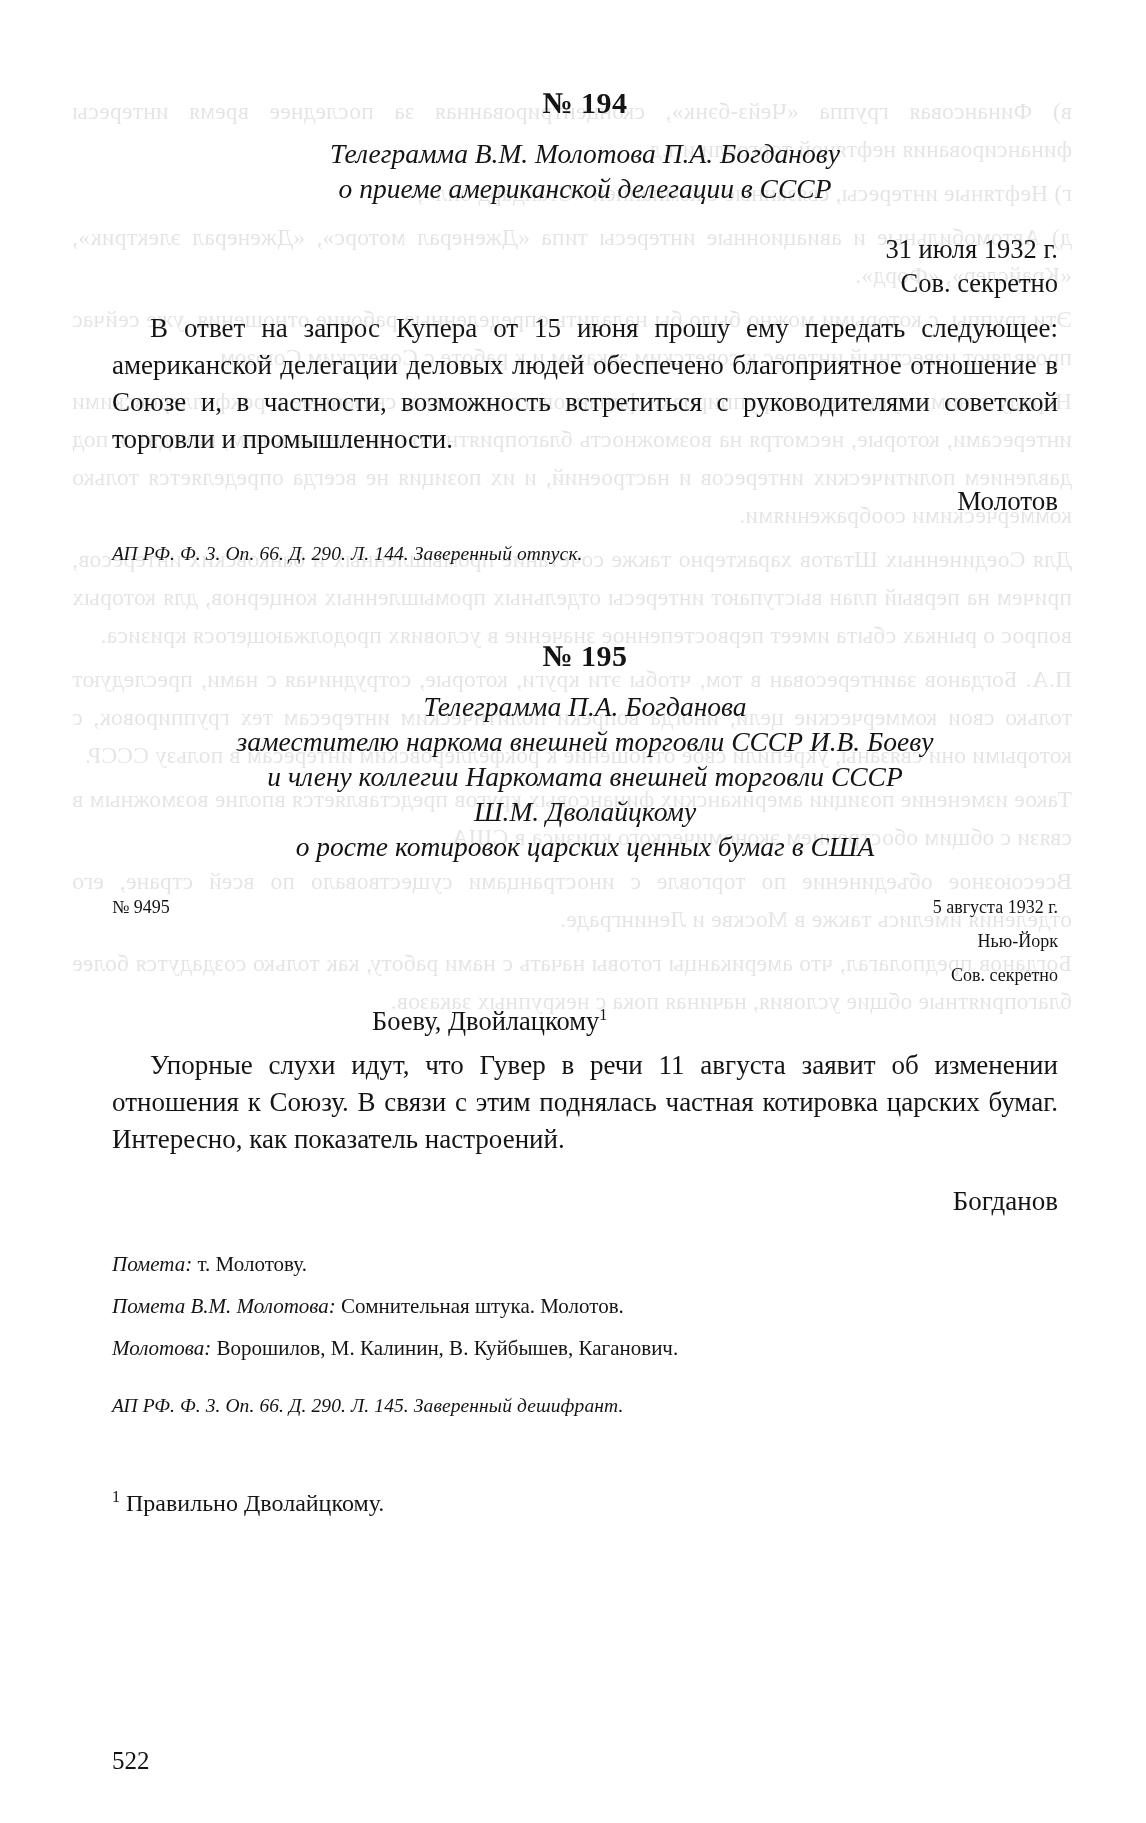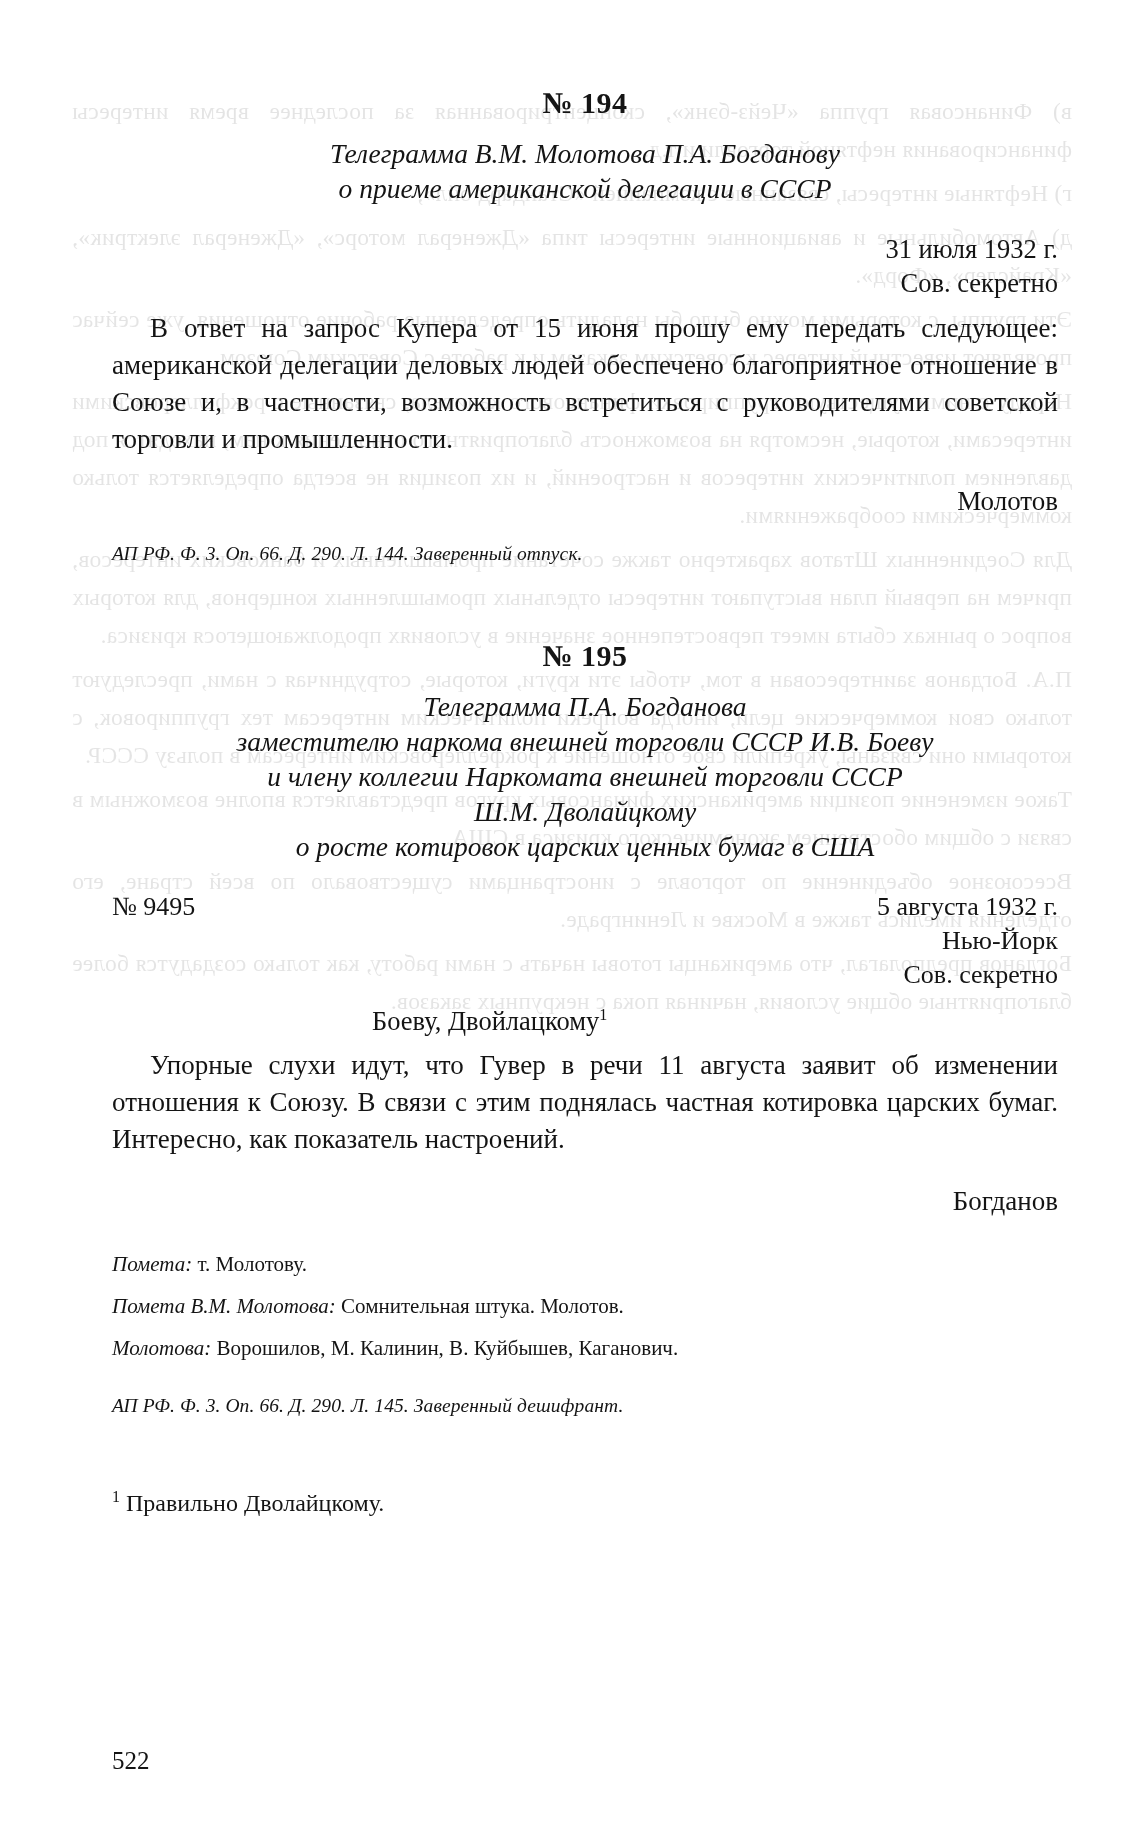--- a/index.html
+++ b/index.html
@@ -106,21 +106,21 @@
     margin-top: 26px;
     letter-spacing: 0.1px;
   }
 
   .section-gap { height: 74px; }
 
   .num-right-left-row {
     display: flex;
     justify-content: space-between;
     align-items: flex-start;
-    font-size: 26px;
+    font-size: 18px;
     margin-top: 26px;
     line-height: 34px;
   }
   .num-left { white-space: nowrap; }
   .num-right { text-align: right; }
 
   .notes {
     margin-top: 26px;
     font-size: 21px;
     line-height: 42px;

